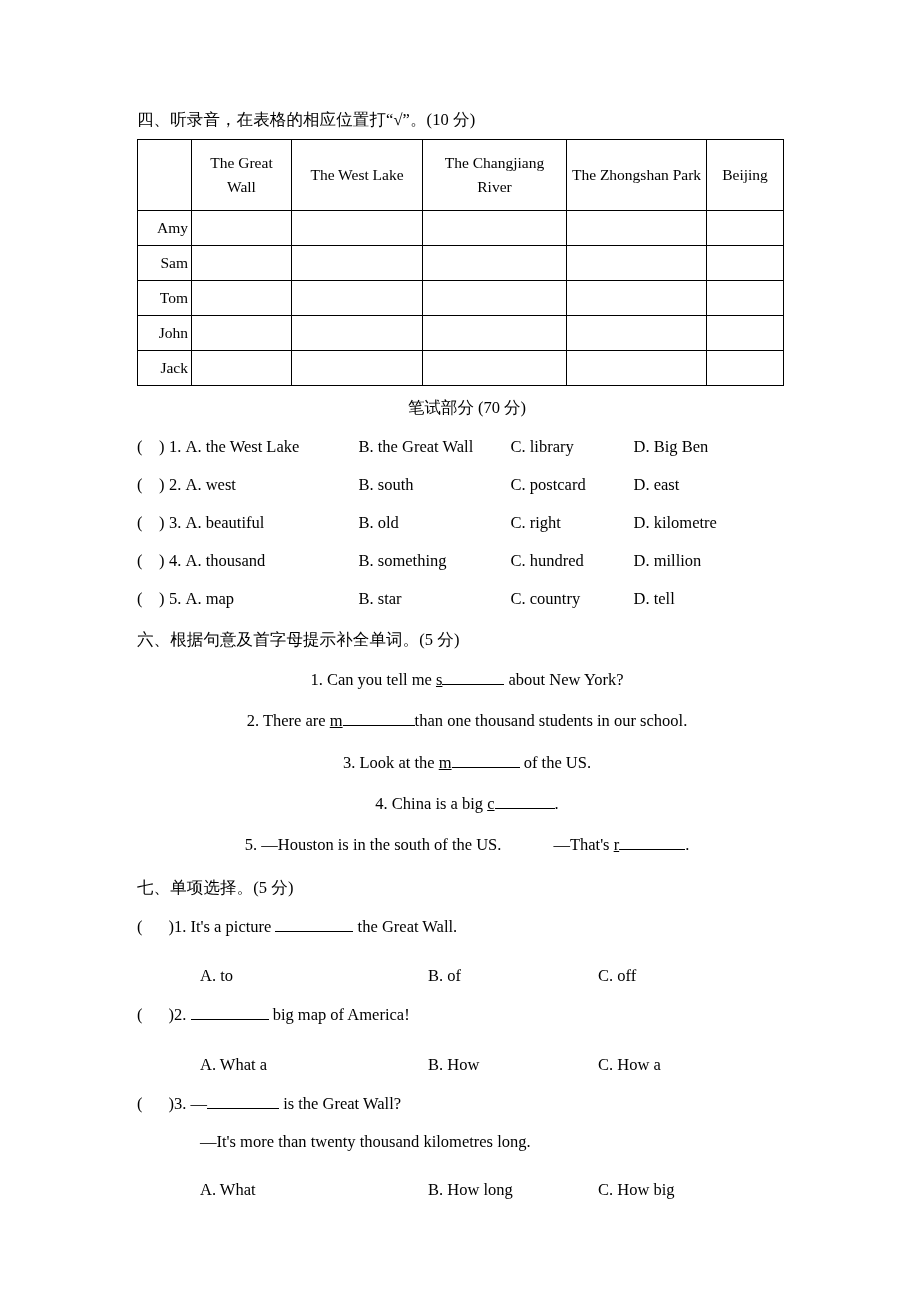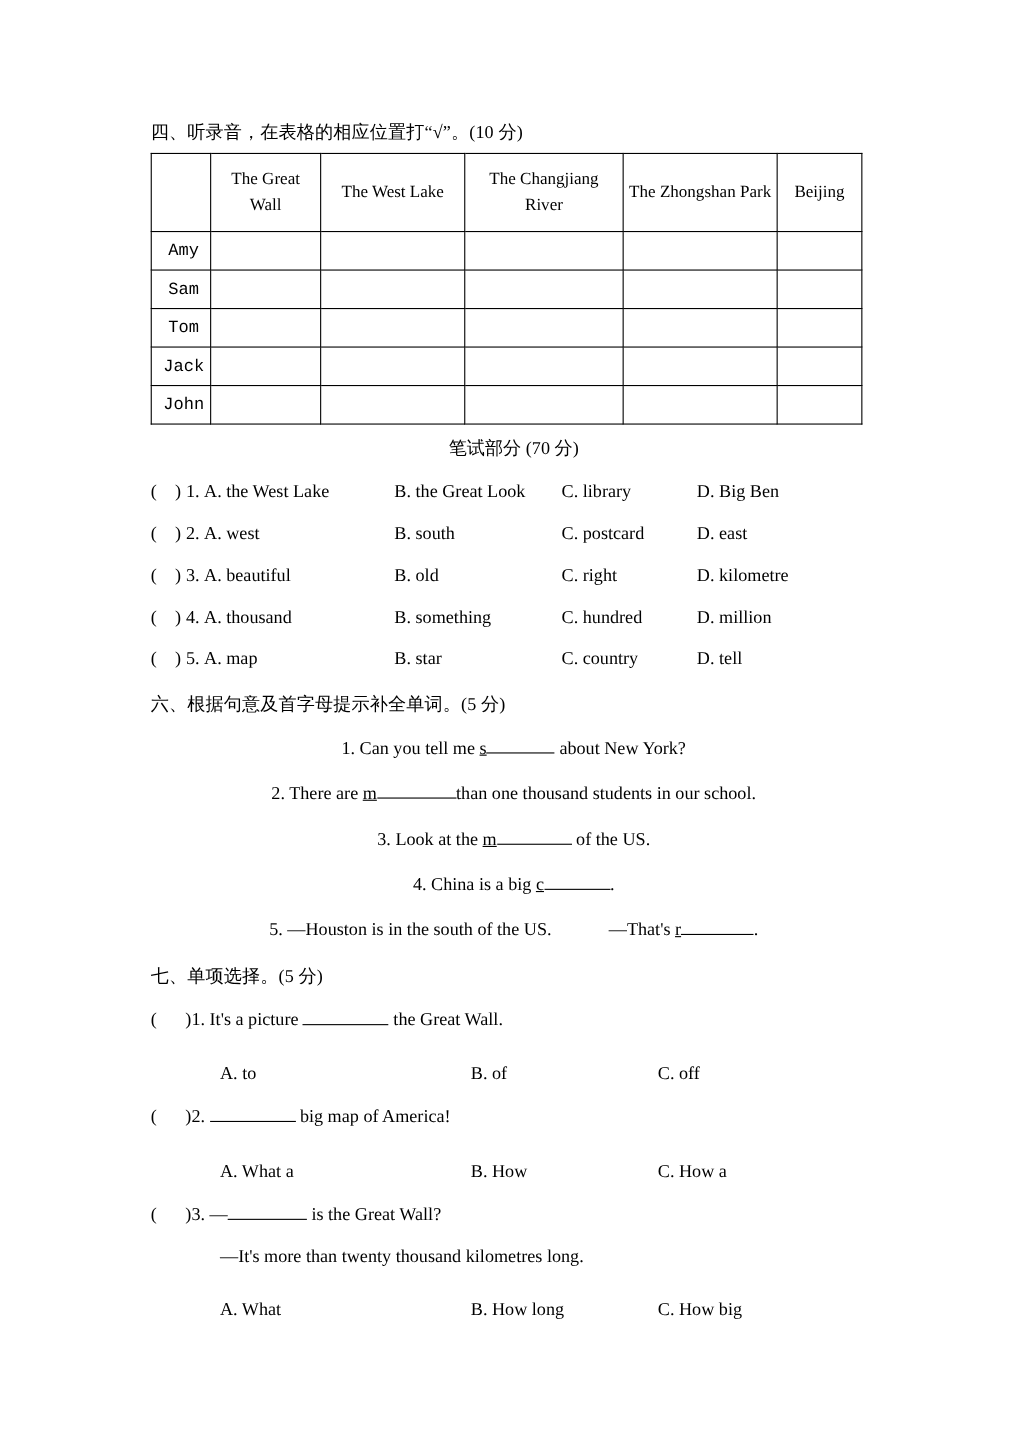--- a/index.html
+++ b/index.html
@@ -56,23 +56,22 @@
     padding: 2px 3px;
     line-height: 1.55;
   }
   table.listen-table thead th {
     height: 66px;
   }
   table.listen-table tbody td {
     height: 30px;
   }
   table.listen-table tbody td.name-cell {
-    text-align: center;
+    text-align: right;
     padding-left: 8px;
-    font-family: Liberation Mono, monospace;
   }
   col.c0 { width: 54px; }
   col.c1 { width: 100px; }
   col.c2 { width: 131px; }
   col.c3 { width: 144px; }
   col.c4 { width: 140px; }
   col.c5 { width: 77px; }
   .paren {
     display: inline-block;
   }
@@ -194,43 +193,43 @@
         </tr>
         <tr>
           <td class="name-cell">Tom</td>
           <td></td>
           <td></td>
           <td></td>
           <td></td>
           <td></td>
         </tr>
         <tr>
+          <td class="name-cell">John</td>
+          <td></td>
+          <td></td>
+          <td></td>
+          <td></td>
+          <td></td>
+        </tr>
+        <tr>
           <td class="name-cell">Jack</td>
-          <td></td>
-          <td></td>
-          <td></td>
-          <td></td>
-          <td></td>
-        </tr>
-        <tr>
-          <td class="name-cell">John</td>
           <td></td>
           <td></td>
           <td></td>
           <td></td>
           <td></td>
         </tr>
       </tbody>
     </table>
 
     <div class="center-heading">笔试部分 (70 分)</div>
 
 
     <div class="cat-row">
-      <span class="lead">(&nbsp;&nbsp;&nbsp;&nbsp;)</span><span>1.</span>&nbsp;<span class="a">A. the West Lake</span><span class="b">B. the Great Look</span><span class="c">C. library</span><span class="d">D. Big Ben</span>
+      <span class="lead">(&nbsp;&nbsp;&nbsp;&nbsp;)</span><span>1.</span>&nbsp;<span class="a">A. the West Lake</span><span class="b">B. the Great Wall</span><span class="c">C. library</span><span class="d">D. Big Ben</span>
     </div>
     <div class="cat-row">
       <span class="lead">(&nbsp;&nbsp;&nbsp;&nbsp;)</span><span>2.</span>&nbsp;<span class="a">A. west</span><span class="b">B. south</span><span class="c">C. postcard</span><span class="d">D. east</span>
     </div>
     <div class="cat-row">
       <span class="lead">(&nbsp;&nbsp;&nbsp;&nbsp;)</span><span>3.</span>&nbsp;<span class="a">A. beautiful</span><span class="b">B. old</span><span class="c">C. right</span><span class="d">D. kilometre</span>
     </div>
     <div class="cat-row">
       <span class="lead">(&nbsp;&nbsp;&nbsp;&nbsp;)</span><span>4.</span>&nbsp;<span class="a">A. thousand</span><span class="b">B. something</span><span class="c">C. hundred</span><span class="d">D. million</span>
     </div>

